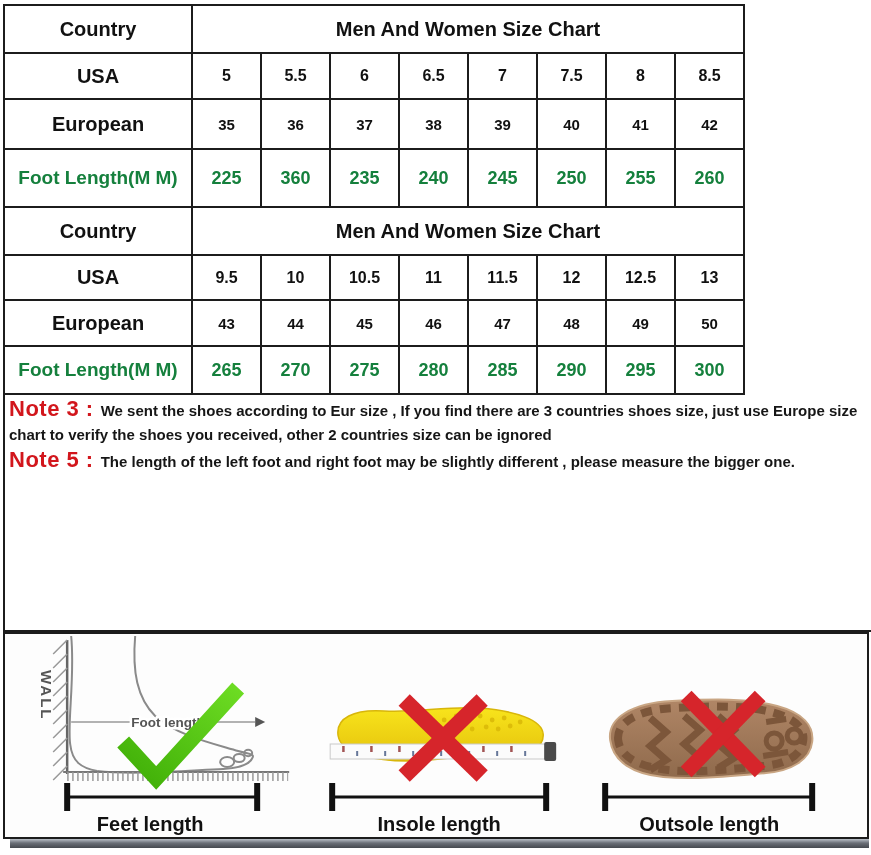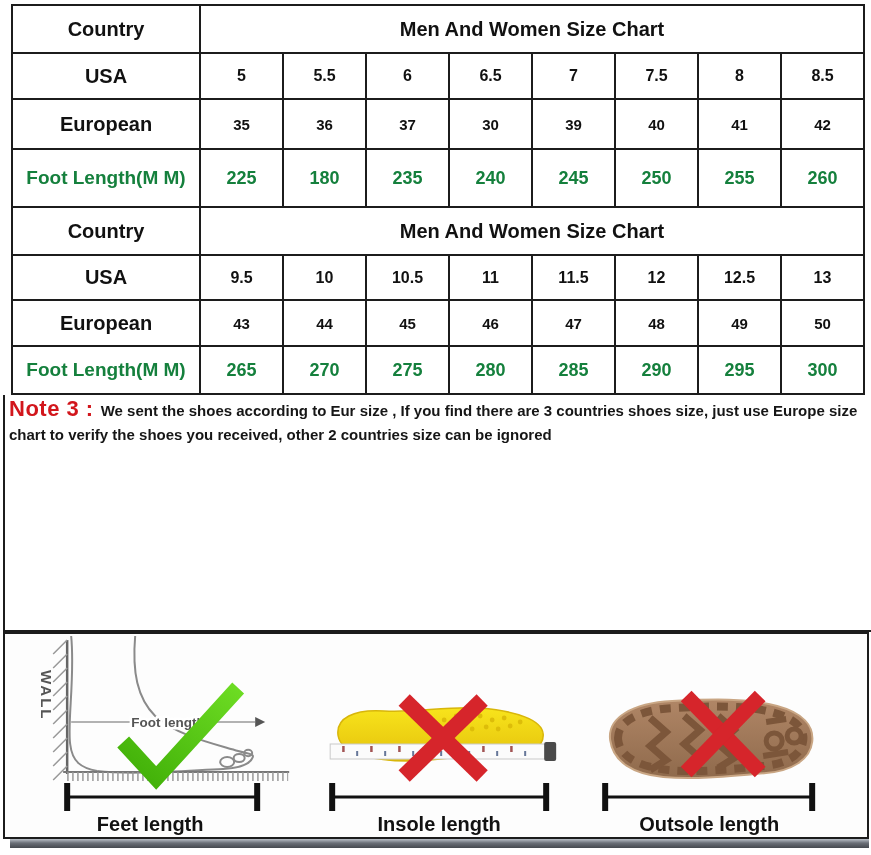--- a/index.html
+++ b/index.html
@@ -4,21 +4,21 @@
 <style>
   html,body{margin:0;padding:0;}
   body{
     width:871px;height:855px;overflow:hidden;background:#ffffff;
     font-family:"Liberation Sans","DejaVu Sans",sans-serif;color:#111;
   }
   .sheet{width:866px;padding:4px 2px 0 3px;}
 
   
   table.size-table{
-    border-collapse:collapse;width:854px;table-layout:fixed;margin-left:8px;
+    border-collapse:collapse;width:742px;table-layout:fixed;
   }
   table.size-table + table.size-table{margin-top:-2px;}
   table.size-table td{
     border:2px solid #1c1c1c;text-align:center;vertical-align:middle;
     font-weight:bold;padding:0;
   }
   col.col-label{width:188px;}
   td.lbl{font-size:20px;}
   td.title{font-size:20px;}
   td.val-usa{font-size:16px;}
@@ -91,30 +91,30 @@
         <td class="val-usa">7</td>
         <td class="val-usa">7.5</td>
         <td class="val-usa">8</td>
         <td class="val-usa">8.5</td>
       </tr>
       <tr class="row-eu">
         <td class="lbl">European</td>
         <td class="val-eu">35</td>
         <td class="val-eu">36</td>
         <td class="val-eu">37</td>
-        <td class="val-eu">30</td>
+        <td class="val-eu">38</td>
         <td class="val-eu">39</td>
         <td class="val-eu">40</td>
         <td class="val-eu">41</td>
         <td class="val-eu">42</td>
       </tr>
       <tr class="row-foot">
         <td class="lbl lbl-foot">Foot Length(M M)</td>
         <td class="val-foot">225</td>
-        <td class="val-foot">180</td>
+        <td class="val-foot">360</td>
         <td class="val-foot">235</td>
         <td class="val-foot">240</td>
         <td class="val-foot">245</td>
         <td class="val-foot">250</td>
         <td class="val-foot">255</td>
         <td class="val-foot">260</td>
       </tr>
     </tbody>
   </table>
 
@@ -160,20 +160,23 @@
         <td class="val-foot">290</td>
         <td class="val-foot">295</td>
         <td class="val-foot">300</td>
       </tr>
     </tbody>
   </table>
 
   <div class="notes">
     <p>
       <span class="nlabel">Note 3 :</span><span class="nbody gap">We sent the shoes according to Eur size , If you find there are 3 countries shoes size, just use Europe size chart to verify the shoes you received, other 2 countries size can be ignored</span>
+    </p>
+    <p>
+      <span class="nlabel">Note 5 :</span><span class="nbody">The length of the left foot and right foot may be slightly different , please measure the bigger one.</span>
     </p>
   </div>
 
   <div class="figures">
 
     <div class="panel">
       <svg viewBox="0 0 287 203">
         <defs>
           <linearGradient id="gchk" x1="0" y1="1" x2="1" y2="0">
             <stop offset="0" stop-color="#3fae07"></stop>

